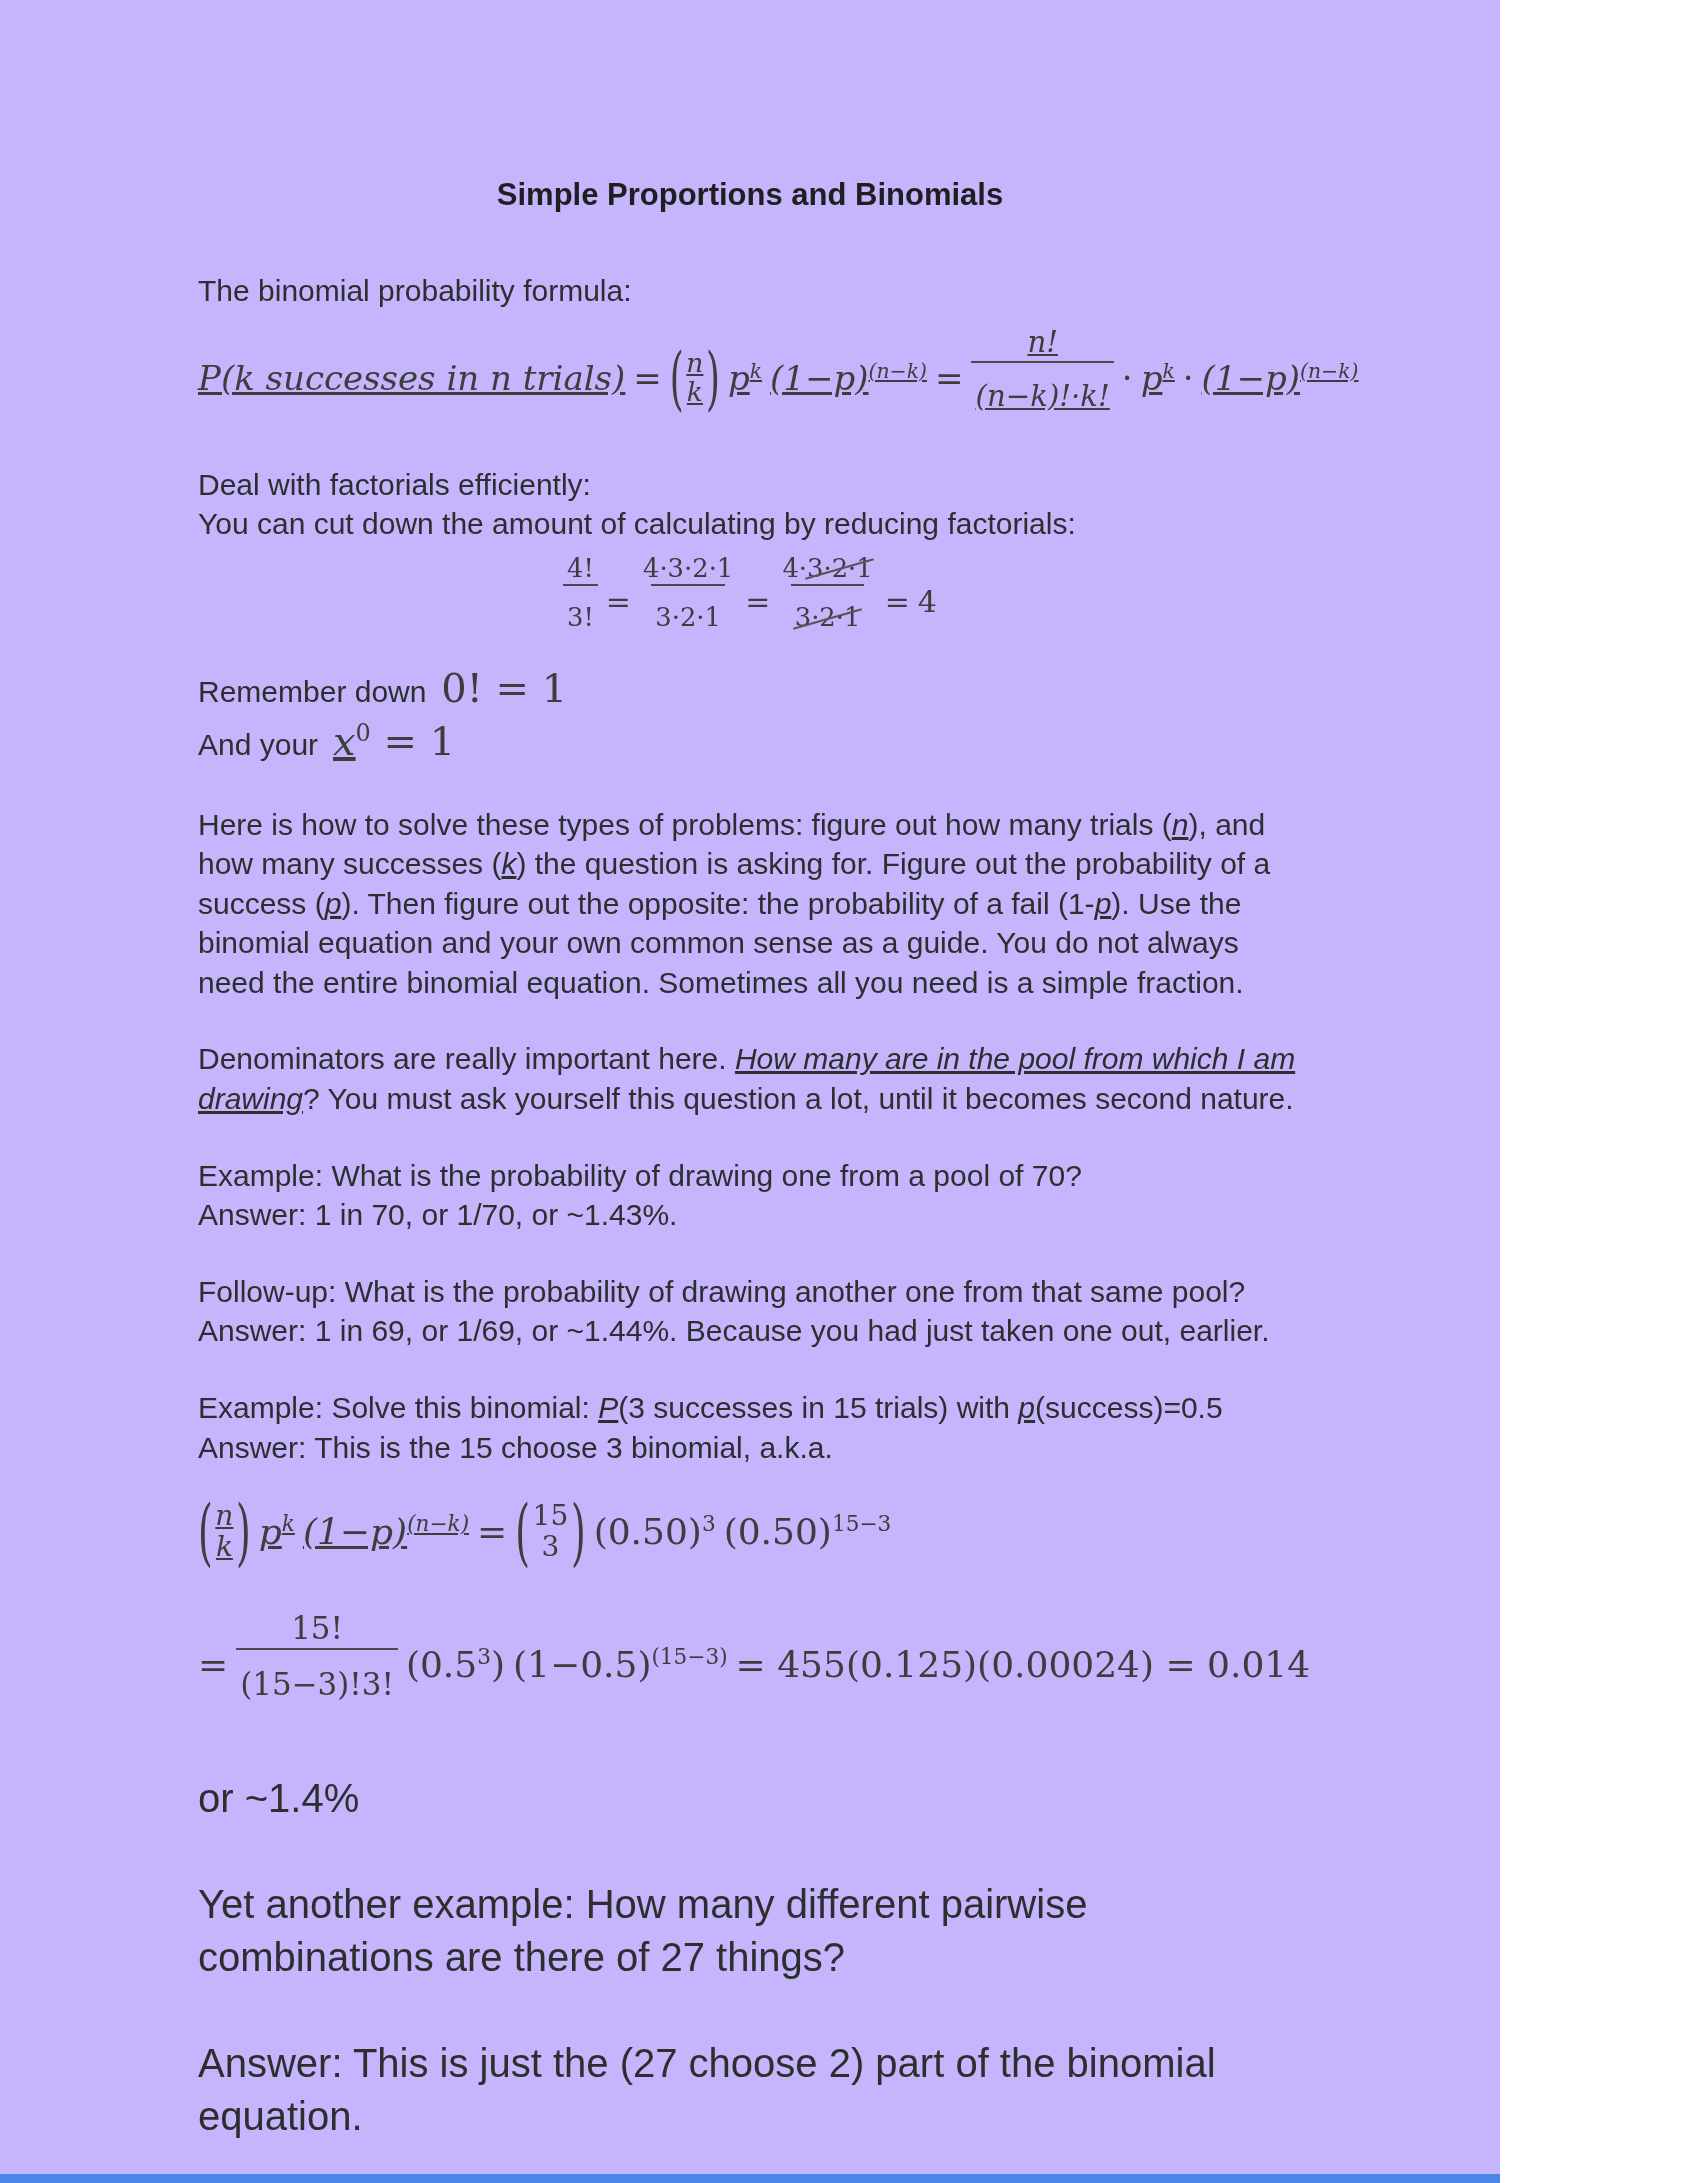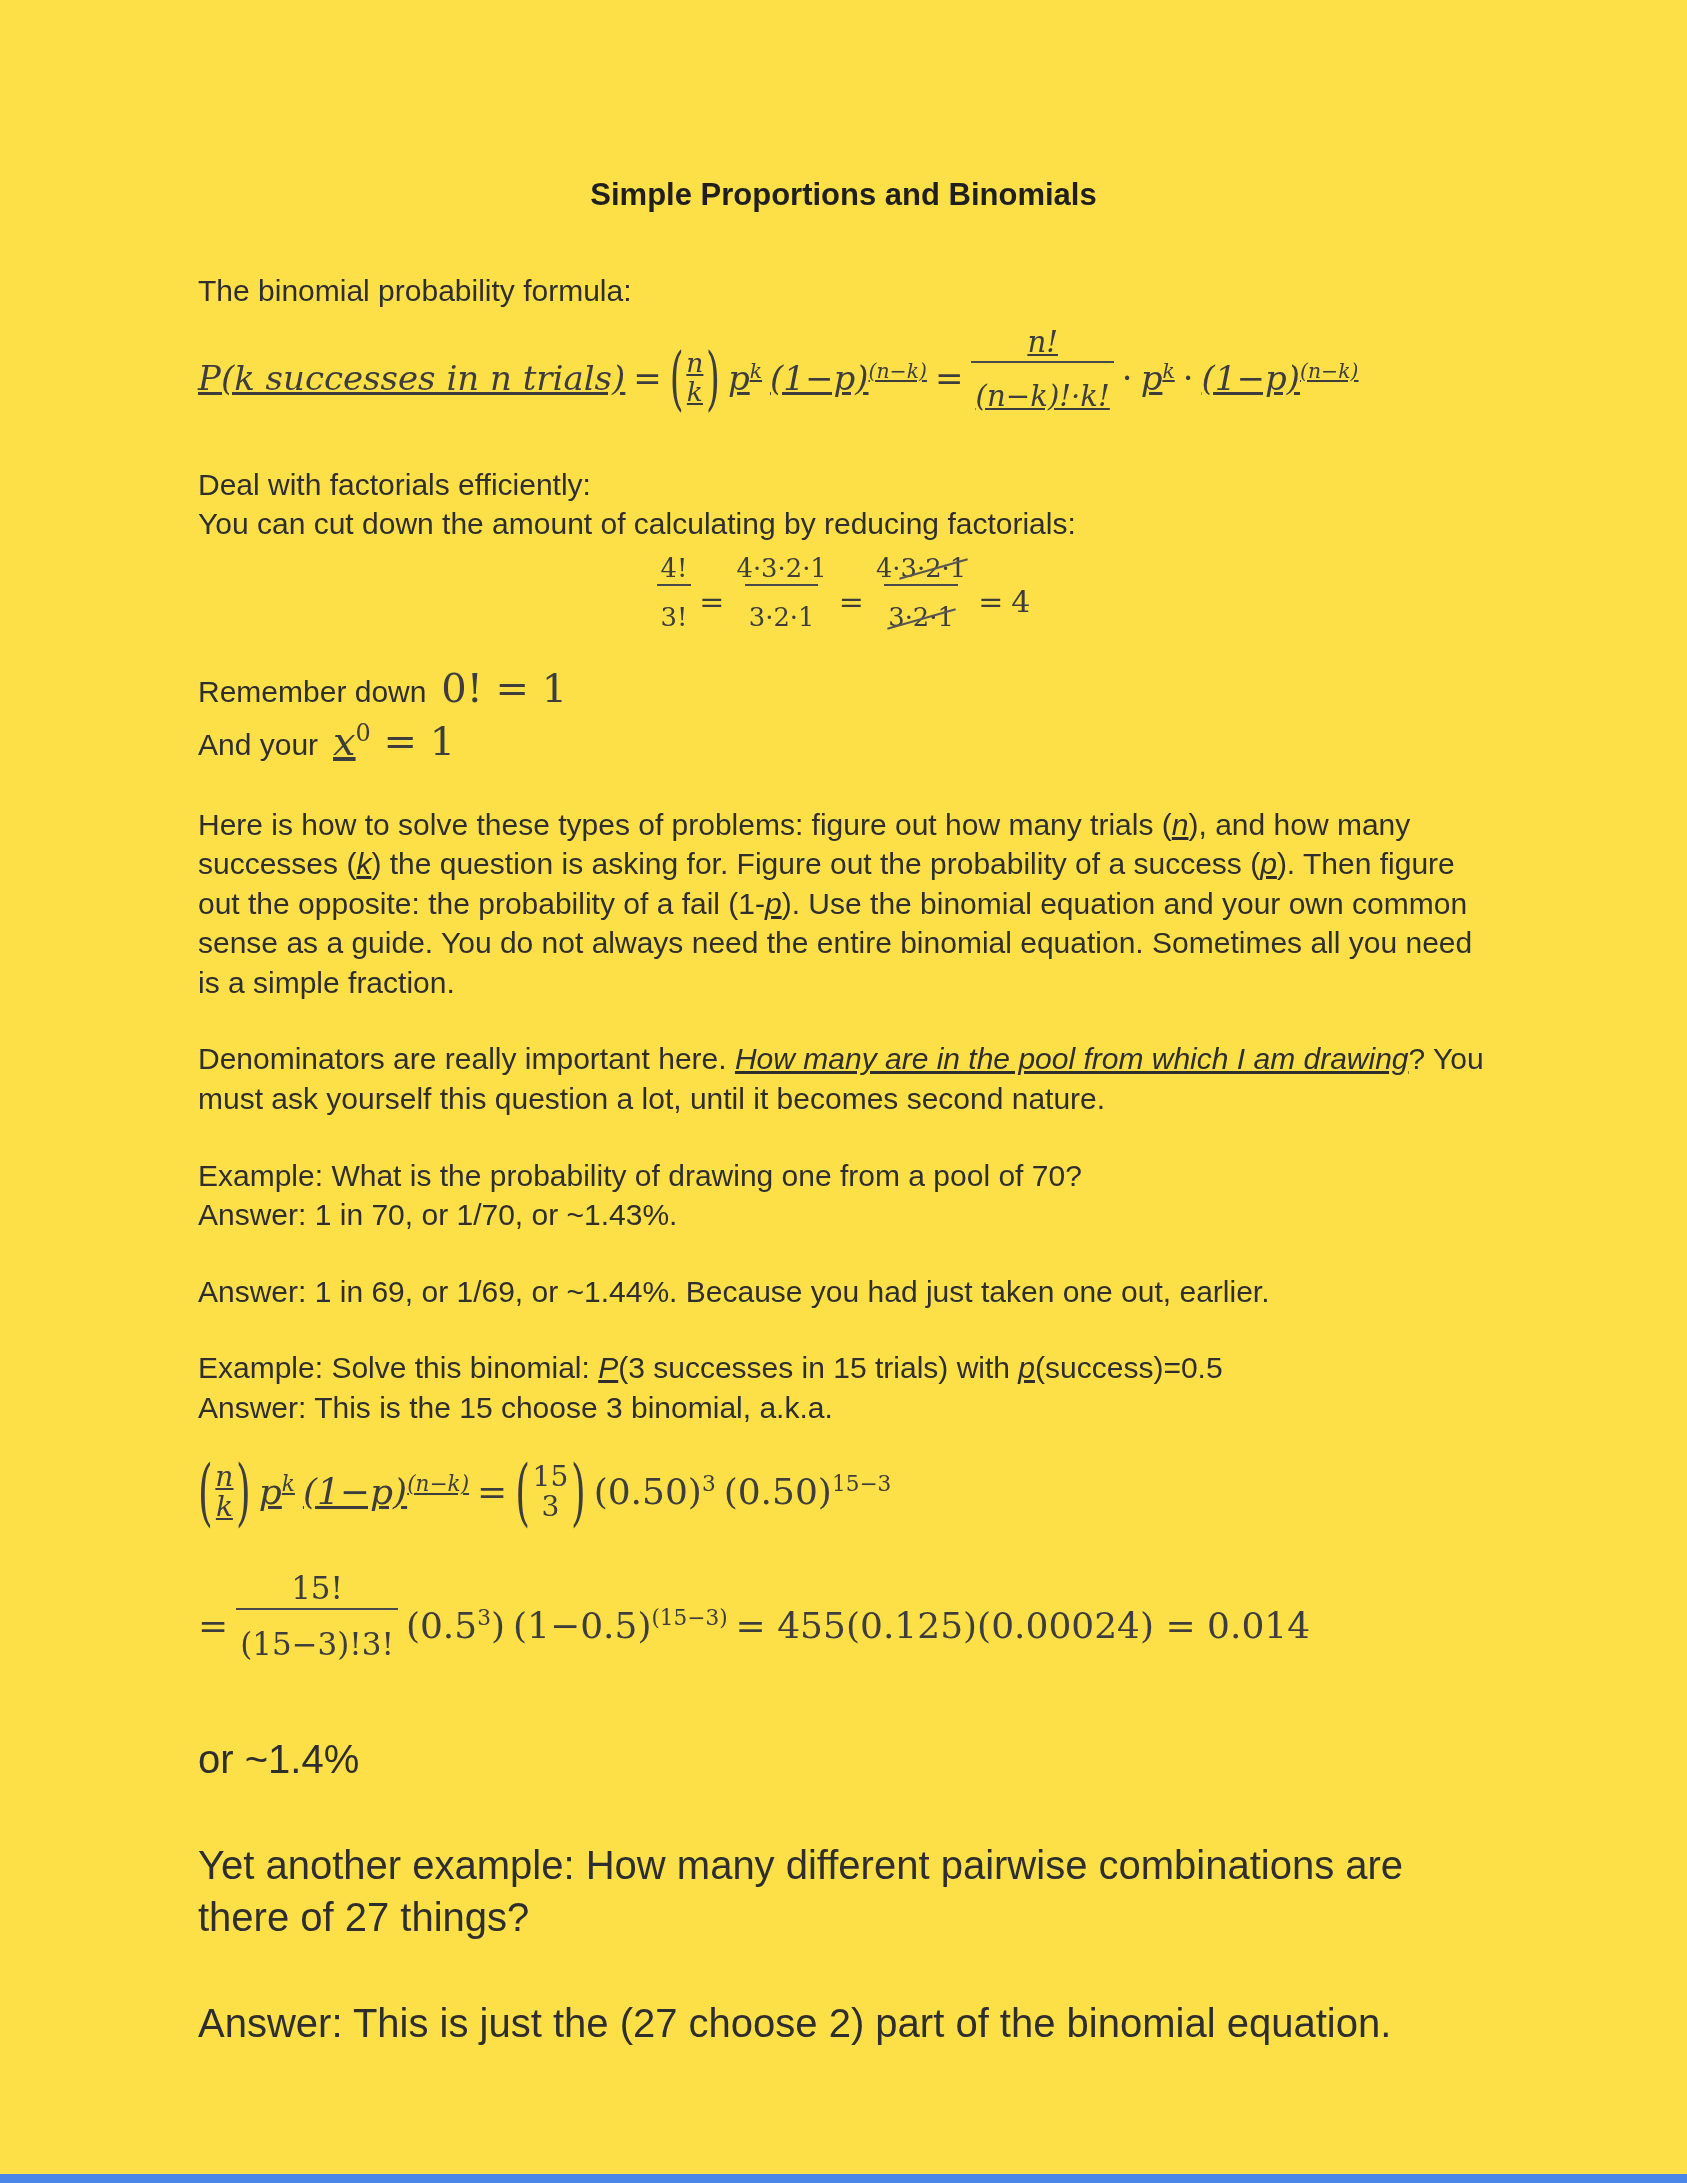--- a/index.html
+++ b/index.html
@@ -1,21 +1,21 @@
 <!DOCTYPE html>
 <html style="font-size:10.6px"><head>
 <meta charset="utf-8">
 <style>
   * { box-sizing: border-box; margin: 0; padding: 0; }
   html, body { background: #ffffff; }
   .page {
     position: relative;
-    width: 1687px;
+    width: 1500px;
     height: 2183px;
-    background: #fde047;
+    background: #c4b5fd;
     font-family: "Liberation Sans", sans-serif;
     color: #2e2e2e;
     overflow: hidden;
   }
   .content { padding: 177px 198px 0 198px; }
   .title {
     text-align: center;
     font-weight: bold;
     font-size: 31px;
     color: #1f1f1f;
@@ -162,20 +162,21 @@
     <p class="para"><span>Here is how to solve these types of problems: figure out how many trials (</span><span class="it">n</span><span>), and how many successes (</span><span class="it">k</span><span>) the question is asking for. Figure out the probability of a success (</span><span class="it">p</span><span>). Then figure out the opposite: the probability of a fail (1-</span><span class="it">p</span><span>). Use the binomial equation and your own common sense as a guide. You do not always need the entire binomial equation. Sometimes all you need is a simple fraction.</span></p>
 
     <div class="gap-m"></div>
     <p class="para"><span>Denominators are really important here. </span><span class="it">How many are in the pool from which I am drawing</span><span>? You must ask yourself this question a lot, until it becomes second nature.</span></p>
 
     <div class="gap-m"></div>
     <p class="para">Example: What is the probability of drawing one from a pool of 70?</p>
     <p class="para">Answer: 1 in 70, or 1/70, or ~1.43%.</p>
 
     <div class="gap-m"></div>
+    <p class="para">Follow-up: What is the probability of drawing another one from that same pool?</p>
     <p class="para">Answer: 1 in 69, or 1/69, or ~1.44%. Because you had just taken one out, earlier.</p>
 
     <div class="gap-m"></div>
     <p class="para"><span>Example: Solve this binomial: </span><span class="it">P</span><span>(3 successes in 15 trials) with </span><span class="it">p</span><span>(success)=0.5</span></p>
     <p class="para">Answer: This is the 15 choose 3 binomial, a.k.a.</p>
 
     <div class="math f3">
       <span class="tok binom">
         <span class="paren">(</span>
         <span class="stack">

